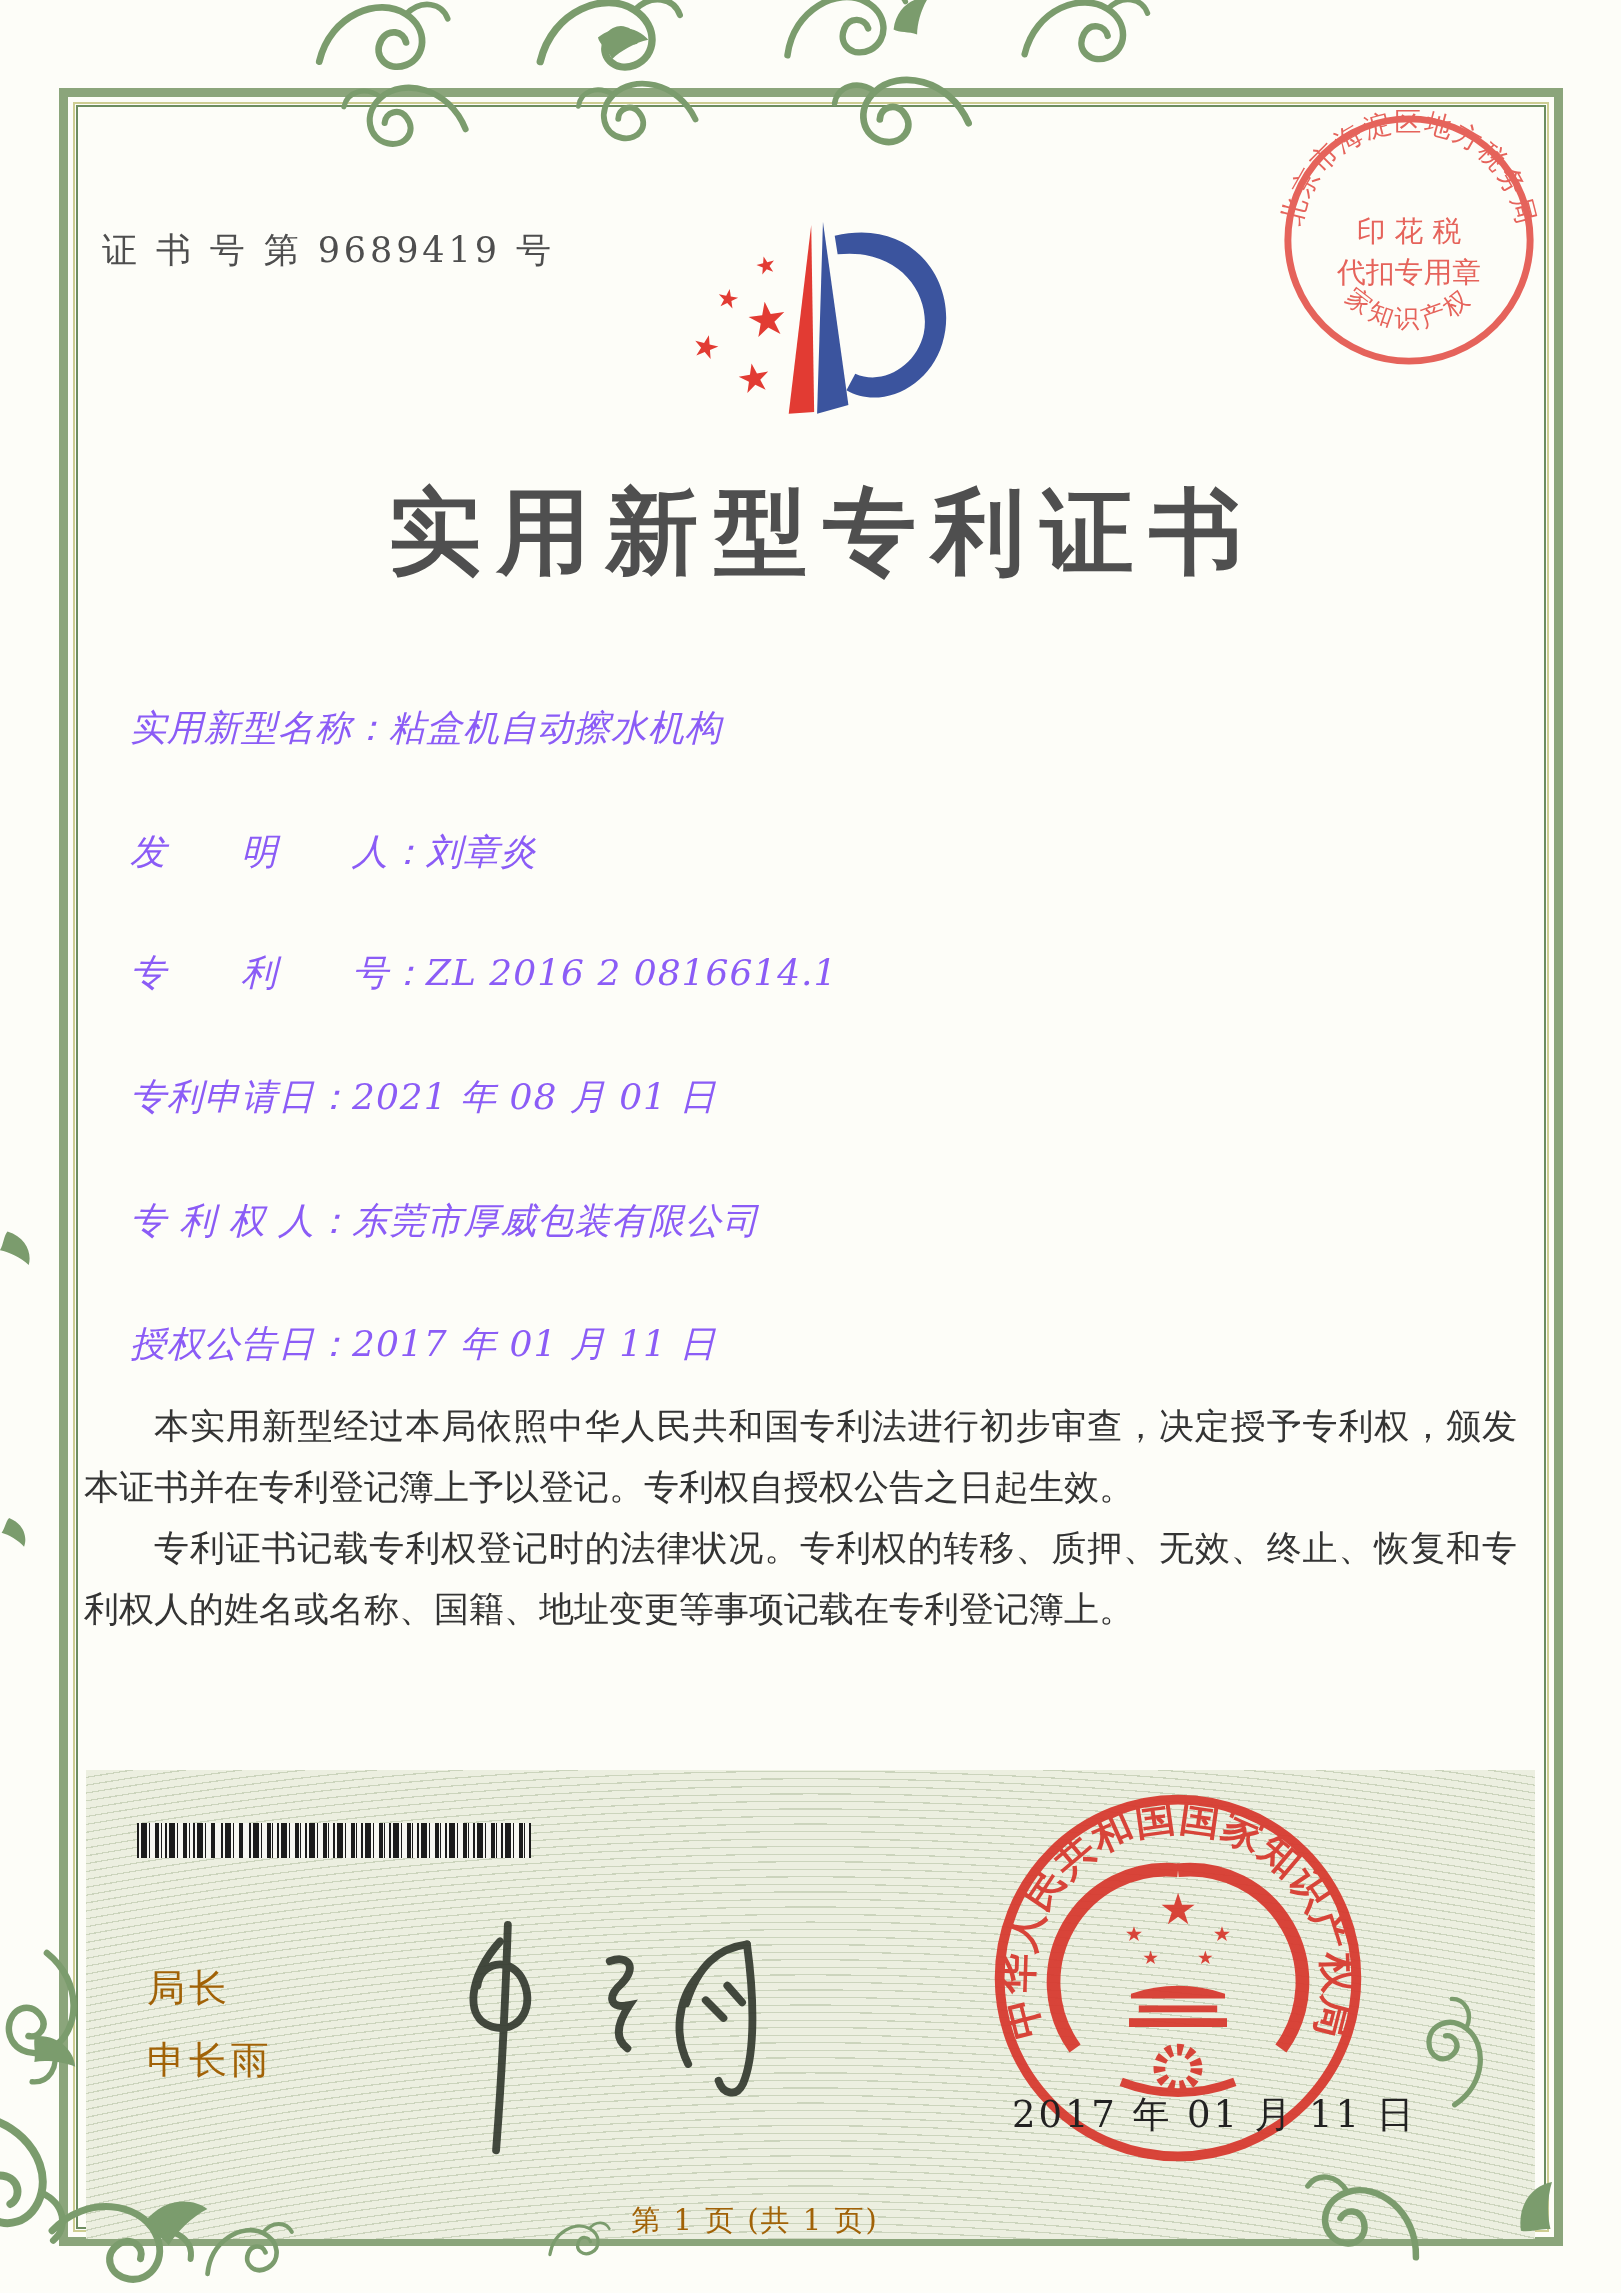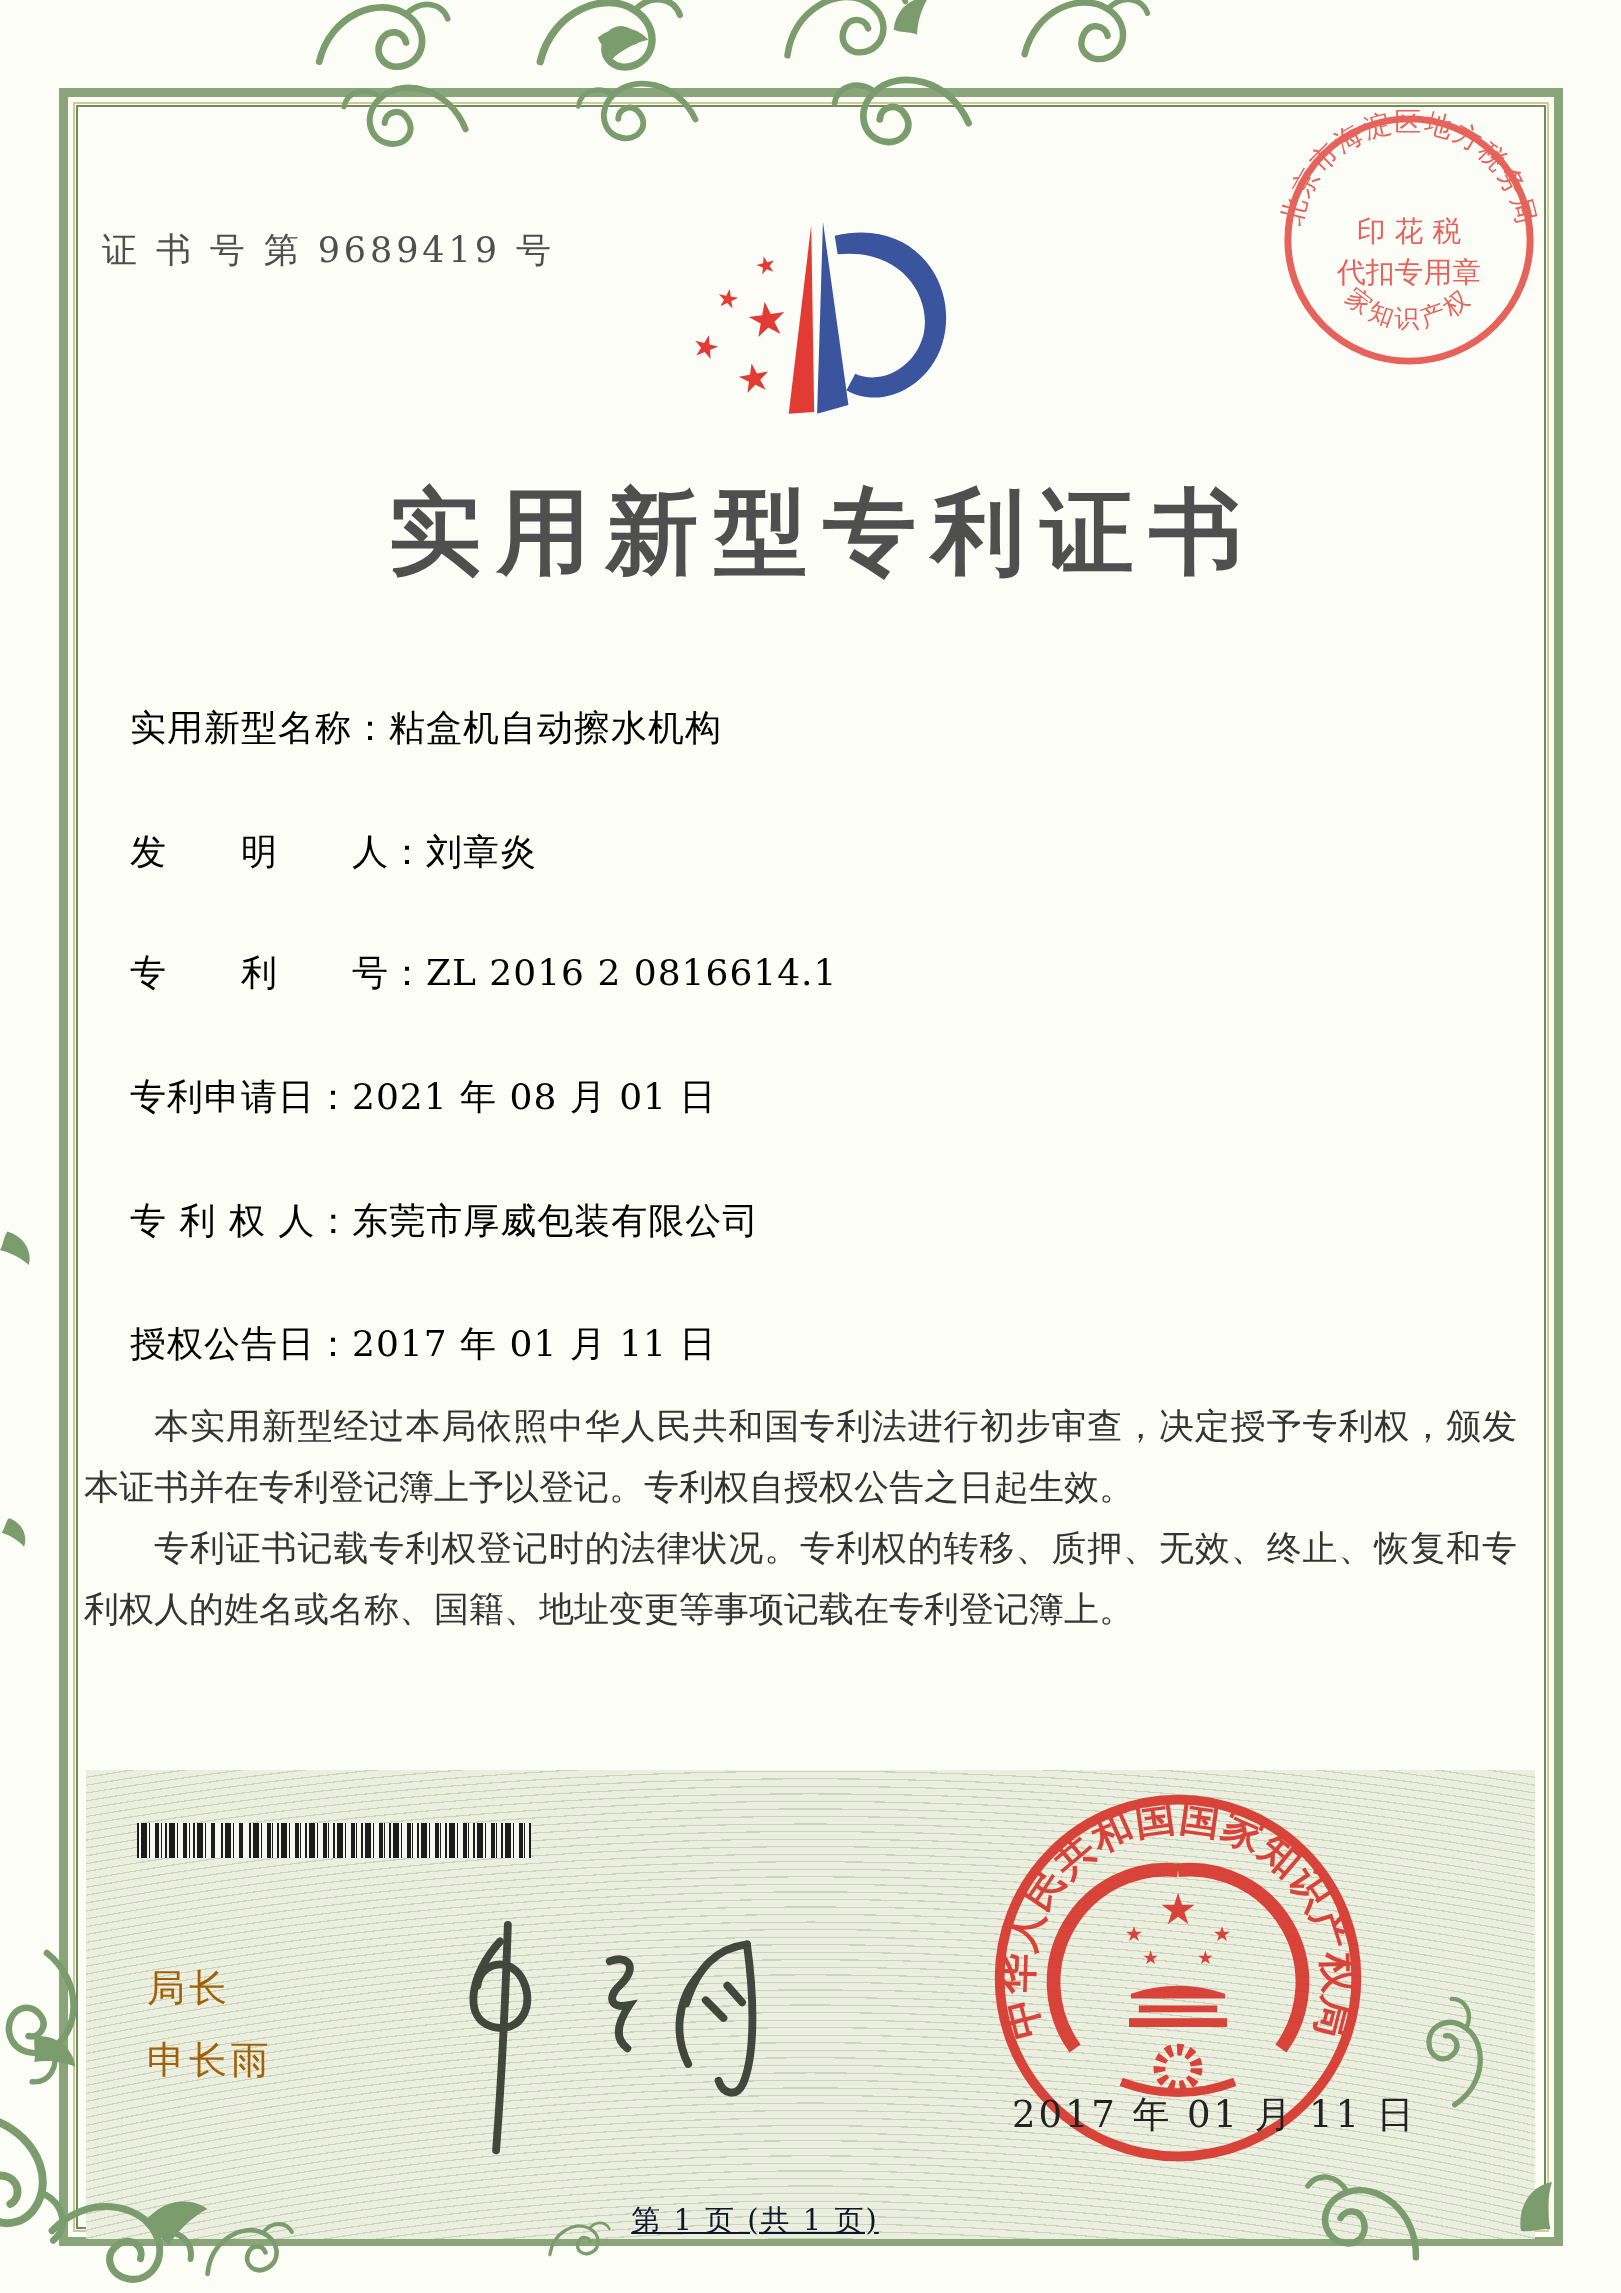--- a/index.html
+++ b/index.html
@@ -25,28 +25,28 @@
     background:
       repeating-radial-gradient(ellipse 3136px 1862px at 50% 330%,
         rgba(150,168,130,.38) 0 2px, rgba(0,0,0,0) 2px 12.7px),
       #ecefe0;
   }
 
   
   .cert-no{left:102px;top:227px;font-size:35px;letter-spacing:3.9px;color:#4e4e4e;}
   .title{left:71px;top:470px;width:1504px;text-align:center;
     font-size:93px;font-weight:bold;letter-spacing:15.7px;color:#4f4f4f;}
-  .field{left:130px;font-size:36px;color:#000000;letter-spacing:1px;white-space:nowrap;}
+  .field{left:130px;font-size:36px;color:#8b5cf6;letter-spacing:1px;white-space:nowrap;font-style:italic;}
   .paras{left:84px;top:1396px;width:1433px;font-size:35px;line-height:61px;
     text-align:justify;color:#343434;}
   .paras p{margin:0;text-indent:2em;}
   .director{left:147px;font-size:38px;color:#a16207;letter-spacing:3.9px;}
   .issue-date{left:1012px;top:2090px;font-size:37px;letter-spacing:2.9px;color:#222;z-index:6;}
   .footer{left:608px;top:2201px;width:294px;text-align:center;
-    font-size:29px;letter-spacing:2px;color:#0f172a;z-index:5;text-decoration:underline;}
+    font-size:29px;letter-spacing:2px;color:#a16207;z-index:5;}
 
   
   .barcode{left:137px;top:1823px;width:394px;height:35px;z-index:4;
     background:repeating-linear-gradient(90deg,
       #1c1c1c 0 2px, #f7f7f2 2px 3.9px,
       #1c1c1c 3.9px 9.8px, #f7f7f2 9.8px 11.8px,
       #1c1c1c 11.8px 12.7px, #f7f7f2 12.7px 17.6px,
       #1c1c1c 17.6px 21.6px, #f7f7f2 21.6px 23.5px,
       #1c1c1c 23.5px 24.5px, #f7f7f2 24.5px 28px);}
 

